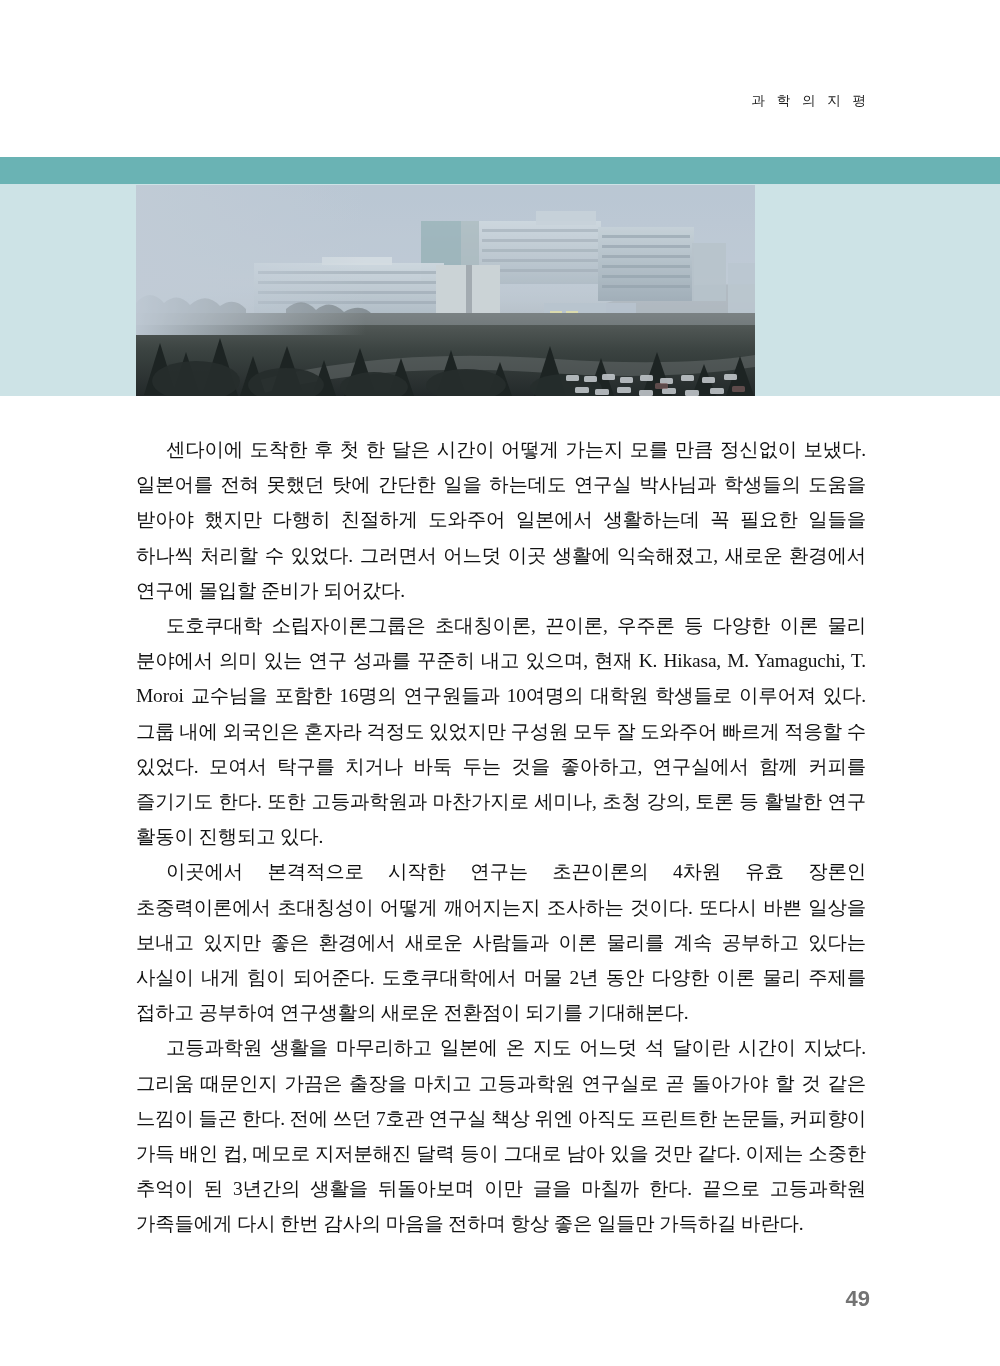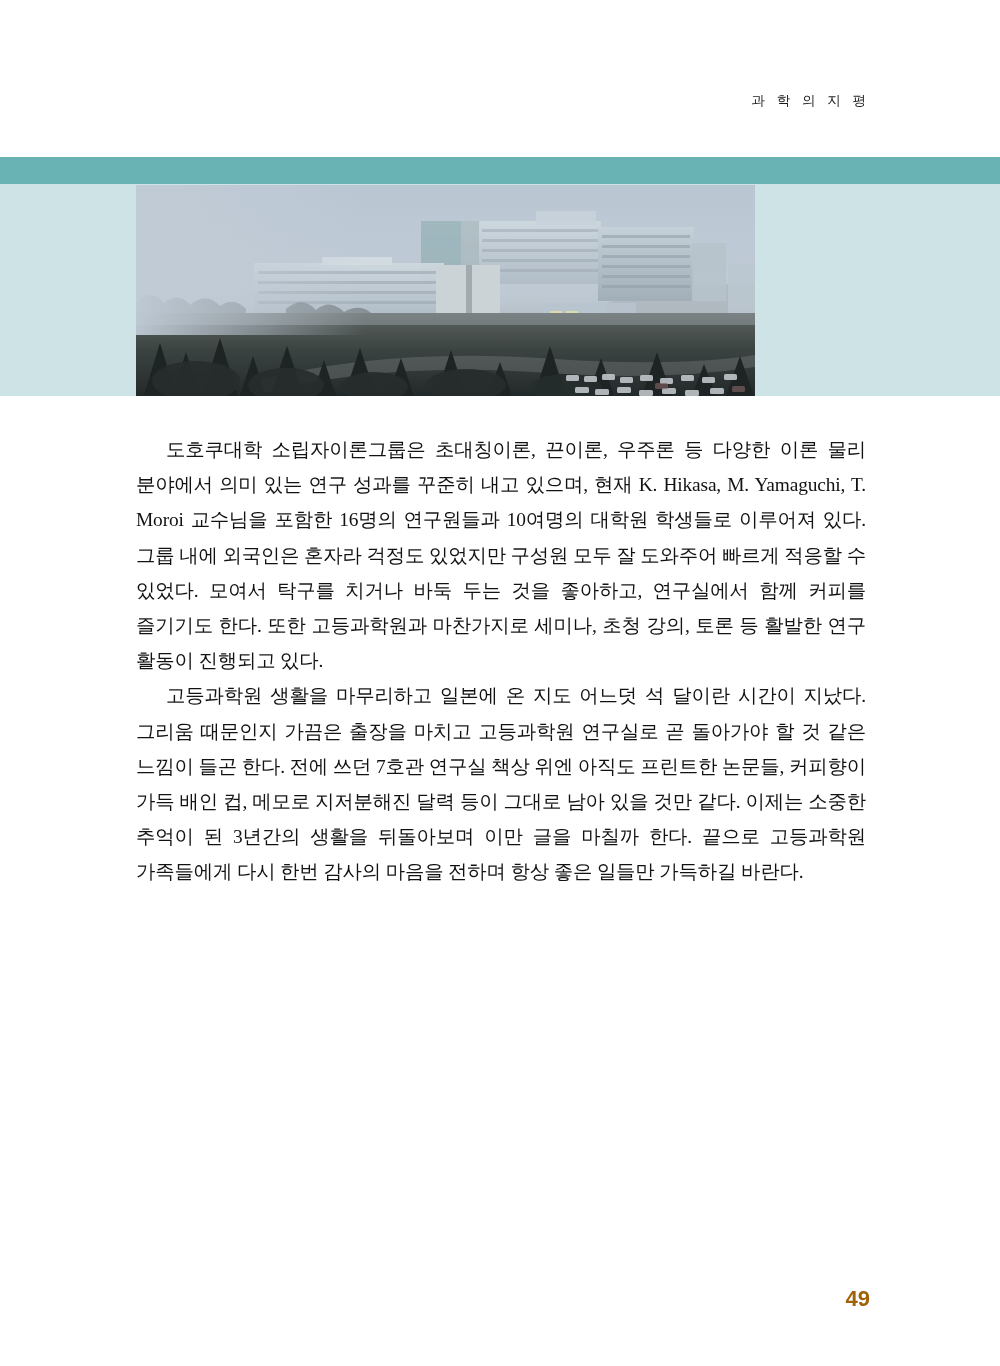--- a/index.html
+++ b/index.html
@@ -87,21 +87,21 @@
   }
 
   
   .folio {
     position: absolute;
     right: 130px;
     top: 1286px;
     font-family: "Liberation Sans", sans-serif;
     font-size: 22px;
     font-weight: 700;
-    color: #a16207;
+    color: #737373;
   }
 </style>
 </head>
 <body>
 
 <div class="running-header">과 학 의  지 평</div>
 
 <div class="banner">
 
   <div class="banner-teal-bar"></div>
@@ -252,17 +252,19 @@
       </g>
 
       <rect x="0" y="0" width="230" height="150" fill="url(#leftFogGrad)"></rect>
 
       <rect x="0" y="0" width="619" height="140" fill="#c3cdd6" opacity="0.30"></rect>
     </svg>
   </div>
 </div>
 
 <div class="article">
+  <p>센다이에 도착한 후 첫 한 달은 시간이 어떻게 가는지 모를 만큼 정신없이 보냈다. 일본어를 전혀 못했던 탓에 간단한 일을 하는데도 연구실 박사님과 학생들의 도움을 받아야 했지만 다행히 친절하게 도와주어 일본에서 생활하는데 꼭 필요한 일들을 하나씩 처리할 수 있었다. 그러면서 어느덧 이곳 생활에 익숙해졌고, 새로운 환경에서 연구에 몰입할 준비가 되어갔다.</p>
   <p>도호쿠대학 소립자이론그룹은 초대칭이론, 끈이론, 우주론 등 다양한 이론 물리 분야에서 의미 있는 연구 성과를 꾸준히 내고 있으며, 현재 K. Hikasa, M. Yamaguchi, T. Moroi 교수님을 포함한 16명의 연구원들과 10여명의 대학원 학생들로 이루어져 있다. 그룹 내에 외국인은 혼자라 걱정도 있었지만 구성원 모두 잘 도와주어 빠르게 적응할 수 있었다. 모여서 탁구를 치거나 바둑 두는 것을 좋아하고, 연구실에서 함께 커피를 즐기기도 한다. 또한 고등과학원과 마찬가지로 세미나, 초청 강의, 토론 등 활발한 연구 활동이 진행되고 있다.</p>
+  <p>이곳에서 본격적으로 시작한 연구는 초끈이론의 4차원 유효 장론인 초중력이론에서 초대칭성이 어떻게 깨어지는지 조사하는 것이다. 또다시 바쁜 일상을 보내고 있지만 좋은 환경에서 새로운 사람들과 이론 물리를 계속 공부하고 있다는 사실이 내게 힘이 되어준다. 도호쿠대학에서 머물 2년 동안 다양한 이론 물리 주제를 접하고 공부하여 연구생활의 새로운 전환점이 되기를 기대해본다.</p>
   <p class="has-logo"><span>고등과학원 생활을 마무리하고 일본에 온 지도 어느덧 석 달이란 시간이 지났다. 그리움 때문인지 가끔은 출장을 마치고 고등과학원 연구실로 곧 돌아가야 할 것 같은 느낌이 들곤 한다. 전에 쓰던 7호관 연구실 책상 위엔 아직도 프린트한 논문들, 커피향이 가득 배인 컵, 메모로 지저분해진 달력 등이 그대로 남아 있을 것만 같다. 이제는 소중한 추억이 된 3년간의 생활을 뒤돌아보며 이만 글을 마칠까 한다. 끝으로 고등과학원 가족들에게 다시 한번 감사의 마음을 전하며 항상 좋은 일들만 가득하길 바란다.</span></p>
 </div>
 
 <div class="folio">49</div>
 
 </body></html>

